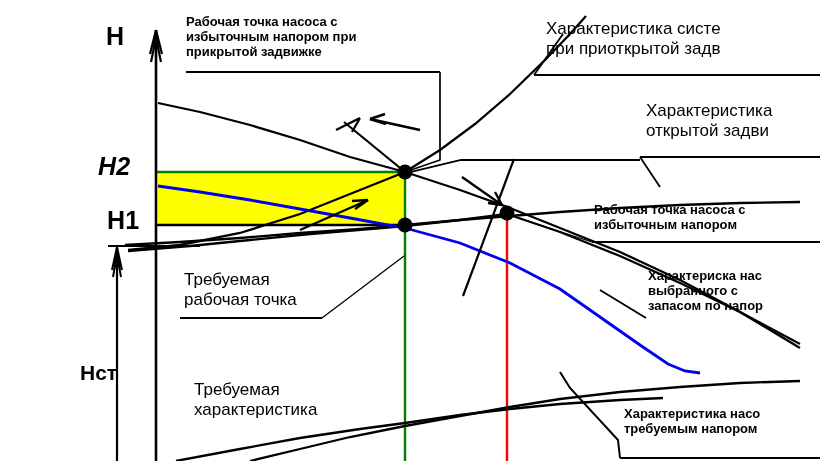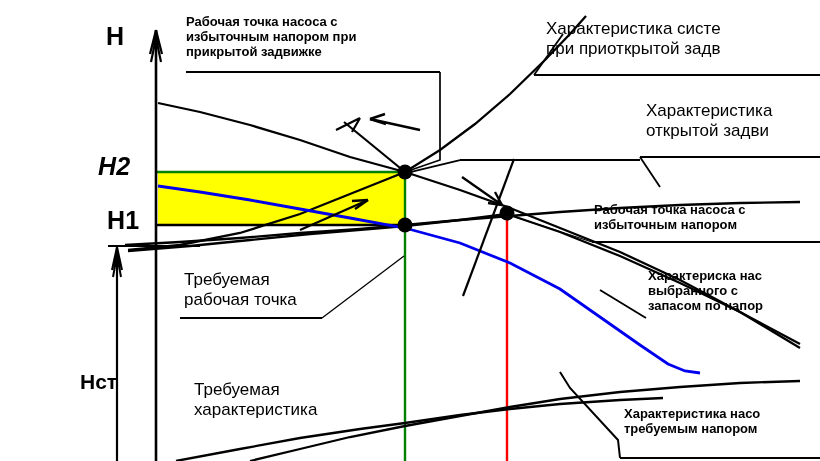--- a/index.html
+++ b/index.html
@@ -30,21 +30,20 @@
     line-height: 1.17;
   }
   .axis-name {
     font-size: 25px;
     font-weight: bold;
     letter-spacing: 0.2px;
   }
   .axis-name-small {
     font-size: 21px;
     font-weight: bold;
-    margin-top: 9px;
   }
   .callout-bold {
     font-size: 13px;
     font-weight: bold;
   }
   .callout-reg {
     font-size: 17px;
     font-weight: normal;
   }
 </style>

